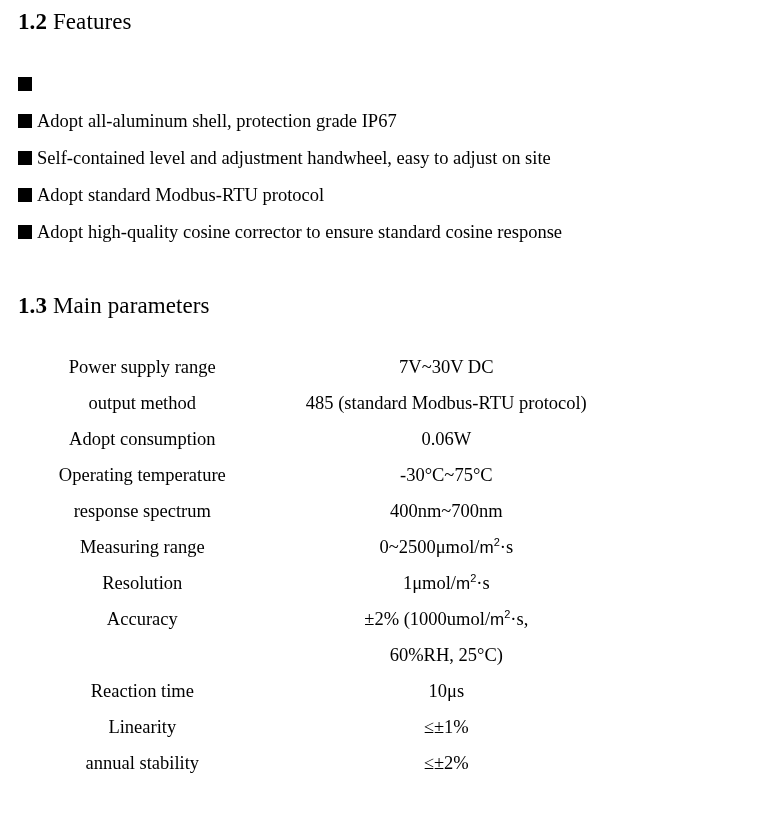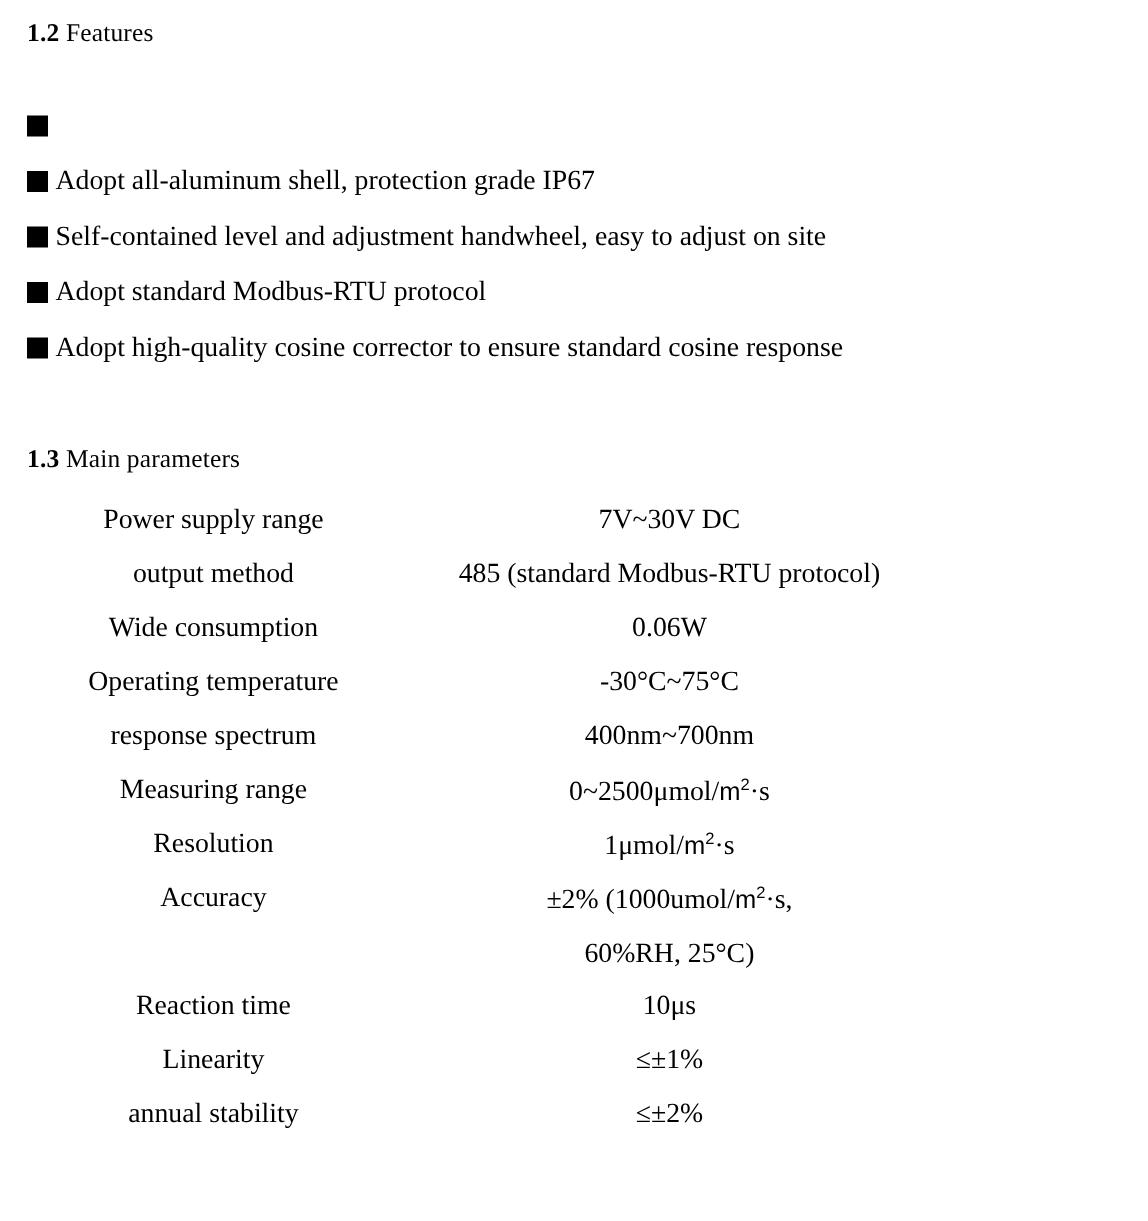--- a/index.html
+++ b/index.html
@@ -20,21 +20,21 @@
   .page {
     position: relative;
     width: 765px;
     height: 814px;
   }
 
   
   .section-heading {
     position: absolute;
     left: 18px;
-    font-size: 17px;
+    font-size: 23px;
     line-height: 28px;
     white-space: nowrap;
     letter-spacing: 0.1px;
   }
   .section-heading .num {
     font-weight: bold;
   }
   .section-heading .title {
     font-weight: normal;
   }
@@ -66,21 +66,21 @@
     font-size: 18.5px;
     line-height: 24px;
     margin-left: 5px;
     white-space: nowrap;
   }
 
   
   .param-table {
     position: absolute;
     left: 0;
-    top: 336px;
+    top: 356px;
     width: 608px;
     border-collapse: collapse;
   }
   .param-table td {
     padding: 0;
     font-size: 18.5px;
     line-height: 23px;
     vertical-align: top;
     height: 36px;
   }
@@ -158,21 +158,21 @@
           <span class="line">7V~30V DC</span>
         </td>
       </tr>
       <tr>
         <td class="param-label">output method</td>
         <td class="param-value">
           <span class="line">485 (standard Modbus-RTU protocol)</span>
         </td>
       </tr>
       <tr>
-        <td class="param-label">Wide consumption</td>
+        <td class="param-label">Adopt consumption</td>
         <td class="param-value">
           <span class="line">0.06W</span>
         </td>
       </tr>
       <tr>
         <td class="param-label">Operating temperature</td>
         <td class="param-value">
           <span class="line">-30°C~75°C</span>
         </td>
       </tr>

